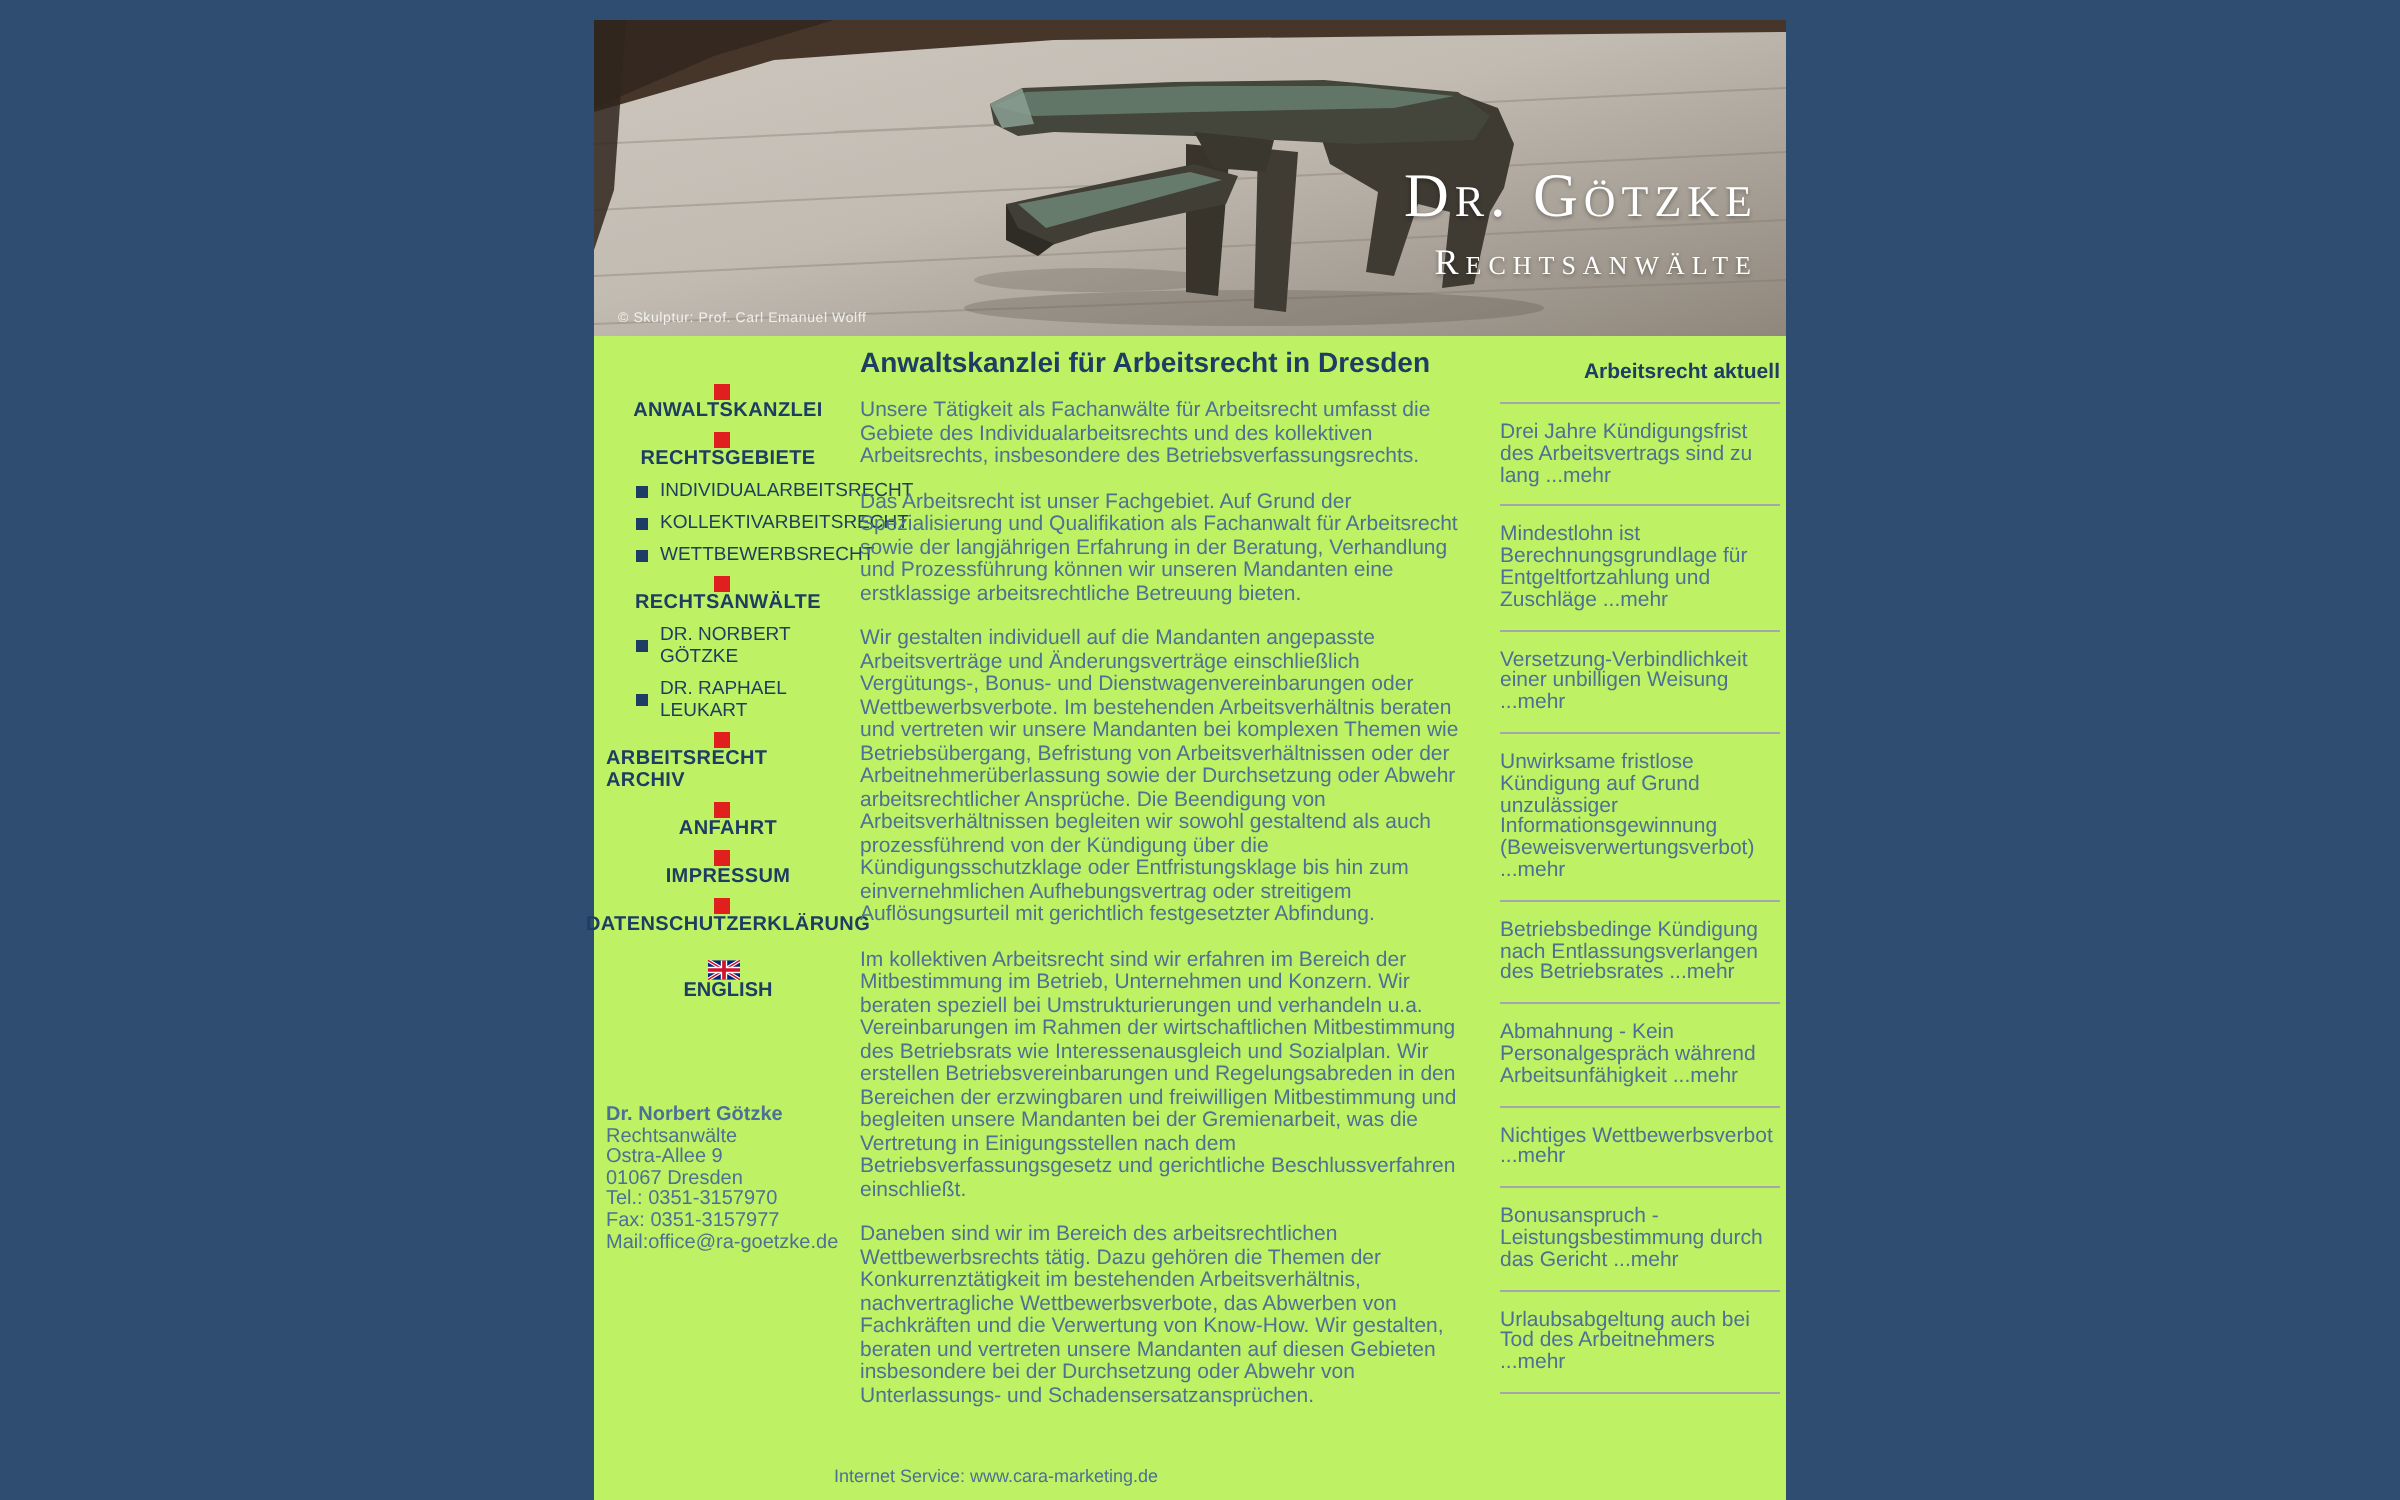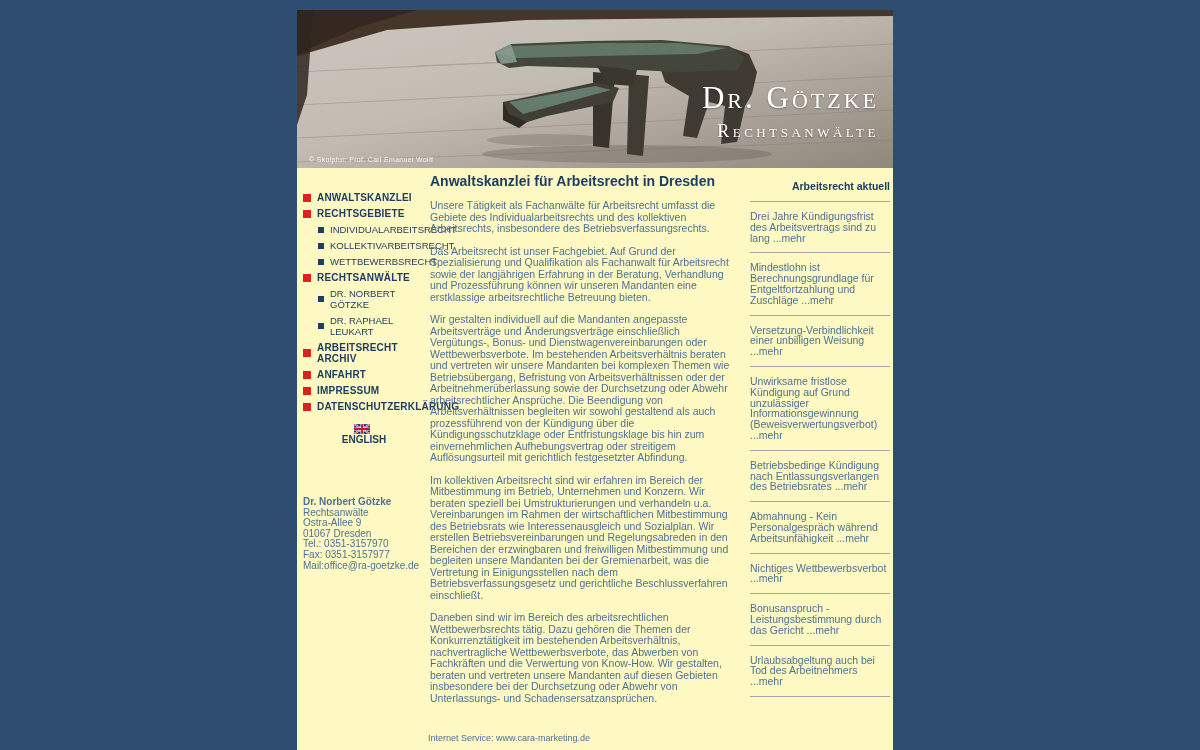--- a/index.html
+++ b/index.html
@@ -5,21 +5,21 @@
   html,body{margin:0;padding:0;}
   body{
     width:1200px;height:750px;
     background:#2e4d71;
     font-family:"Liberation Sans","DejaVu Sans",sans-serif;
     overflow:hidden;
   }
   .page{
     width:596px;height:740px;
     margin:10px 0 0 297px;
-    background:#fef9c3;
+    background:#bef264;
     position:relative;
   }
 
   
   .header{height:158px;position:relative;overflow:hidden;background:#b7b0a7;}
   .header svg{display:block;width:596px;height:158px;}
   .brand{
     position:absolute;top:72px;right:14px;text-align:right;
     color:#ffffff;font-family:"Liberation Serif","DejaVu Serif",serif;
     font-variant:small-caps;line-height:1;
@@ -35,39 +35,39 @@
   
   .columns{display:flex;padding-left:6px;}
   .nav-col{width:122px;padding-top:24px;flex:none;}
   .main-col{width:310px;margin-left:5px;padding-top:5px;flex:none;}
   .aside-col{width:140px;margin-left:10px;padding-top:12px;flex:none;}
 
   
   .nav-item{display:flex;align-items:center;margin-bottom:5px;cursor:pointer;}
   .nav-item .sq{flex:none;display:inline-block;}
   .nav-item.main .sq{width:8px;height:8px;background:#e01f1f;margin-right:6px;}
-  .nav-item.main{font-size:10px;font-weight:bold;color:#1d3d63;letter-spacing:.2px;}
+  .nav-item.main{font-size:10px;font-weight:bold;color:#1d3d63;letter-spacing:.2px;flex-direction:column;}
   .nav-item.sub{margin-left:15px;font-size:9.5px;font-weight:normal;color:#1d3d63;}
   .nav-item.sub .sq{width:6px;height:6px;background:#1d3d63;margin-right:6px;}
   .lang-row{display:flex;align-items:center;margin-top:12px;cursor:pointer;
     font-size:10px;font-weight:bold;color:#1d3d63;flex-direction:column;}
   .flag{width:16px;height:10px;margin-right:5px;flex:none;}
 
   .contact{margin-top:52px;font-size:10px;line-height:10.6px;color:#4d7095;}
   .contact .name{font-weight:bold;}
 
   
   .main-col h1{
     font-size:14px;color:#1d3d63;margin:0 0 11px 0;font-weight:bold;
   }
   .main-col p{
     font-size:10.5px;line-height:11.5px;color:#4d7095;margin:0 0 11px 0;
   }
   .site-footer{
-    position:absolute;left:131px;bottom:7px;
+    position:absolute;left:120px;bottom:7px;
     font-size:9px;color:#4d7095;
   }
 
   
   .aside-col h2{
     font-size:10.5px;color:#1d3d63;text-align:right;font-weight:bold;margin:0 0 2px 0;
   }
   .aside-col hr{
     border:none;border-top:1px solid #a3a7ac;margin:9px 0;
   }

